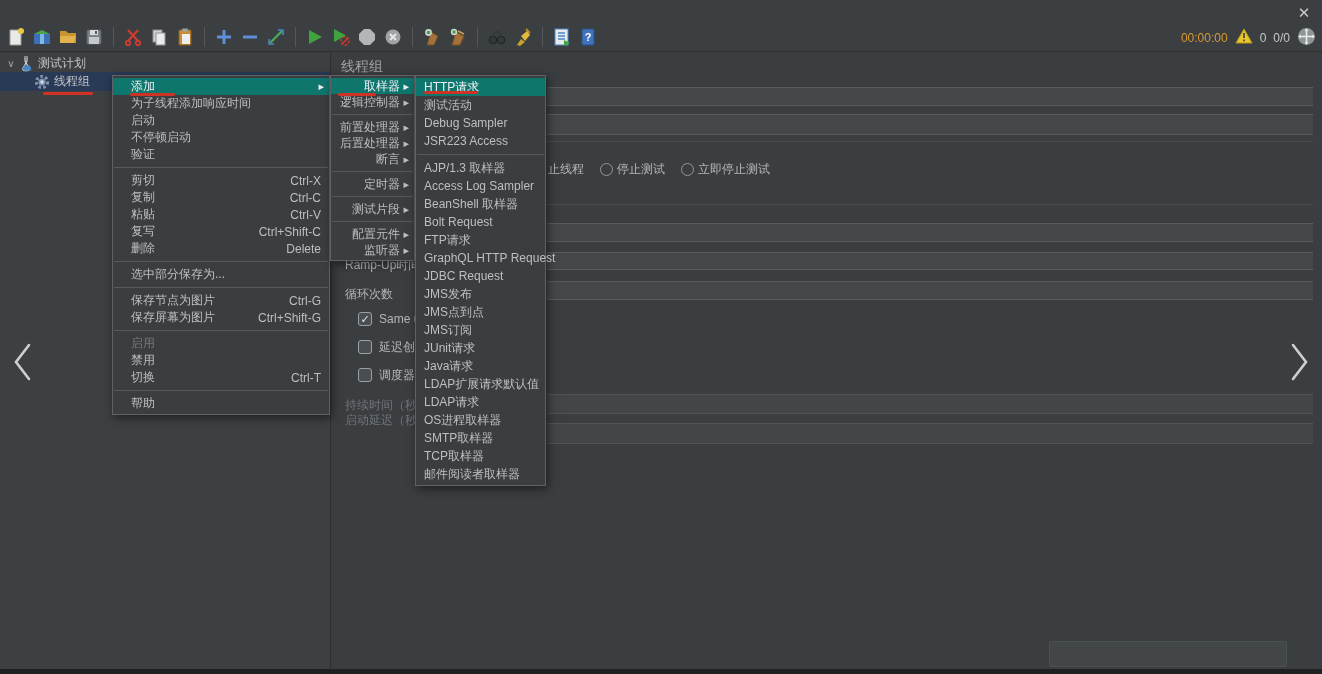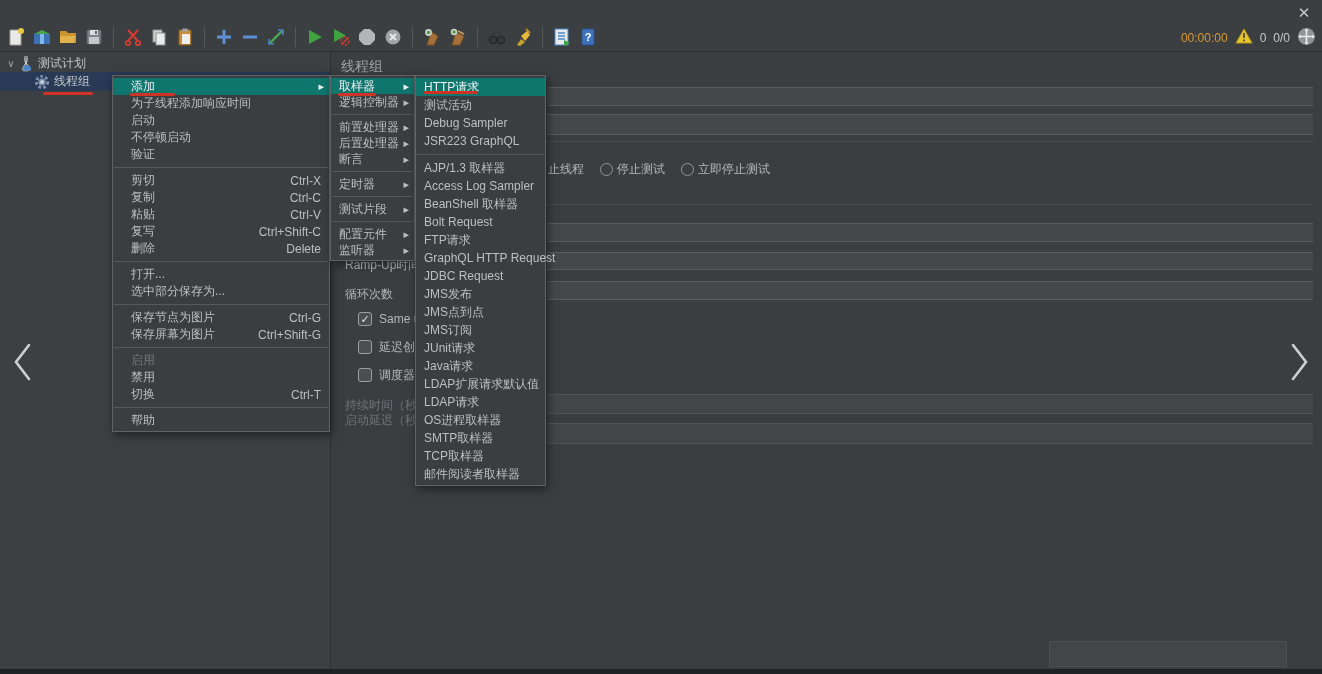--- a/index.html
+++ b/index.html
@@ -51,21 +51,21 @@
   .menu ul{list-style:none;margin:0;padding:0;}
   .menu li.item{display:flex;align-items:center;font-size:12px;color:#bdbfc1;position:relative;white-space:nowrap;}
   .menu li.hl{background:#0f766e;color:#eef1f4;}
   .menu li.dis{color:#75787a;}
   .menu li .sc{margin-left:auto;padding-left:18px;font-size:12px;}
   .menu li.sub::after{content:"▸";position:absolute;right:5px;font-size:11px;}
   .menu li.sep{height:1px;background:#56595b;margin:4px 1px;}
   #menu1{left:112px;top:75px;width:218px;}
   #menu1 li.item{height:17px;padding:0 8px 0 18px;}
   #menu2{left:330px;top:75px;width:85px;}
-  #menu2 li.item{height:16px;padding:0 14px 0 8px;}
+  #menu2 li.item{height:16px;padding:0 14px 0 8px;justify-content:flex-end;}
   #menu3{left:415px;top:75px;width:131px;}
   #menu3 li.item{height:18px;padding:0 8px 0 8px;}
   
   .redmark{position:absolute;height:3px;background:#cf3325;border-radius:2px;z-index:40;}
   .navchev{position:absolute;z-index:30;}
   .watermark{position:absolute;left:1049px;top:641px;width:236px;height:24px;z-index:5;
              background:rgba(140,144,148,.10);border:1px solid rgba(160,163,166,.10);border-radius:2px;}
   .footerstrip{position:absolute;left:0;top:669px;width:100%;height:5px;background:#1f2123;}
 </style>
 </head>
@@ -347,24 +347,20 @@
         <li class="item">
           <span>复写</span>
           <span class="sc">Ctrl+Shift-C</span>
         </li>
         <li class="item">
           <span>删除</span>
           <span class="sc">Delete</span>
         </li>
         <li class="sep"></li>
         <li class="item">
-          <span>打开...</span>
-          <span class="sc"></span>
-        </li>
-        <li class="item">
           <span>选中部分保存为...</span>
           <span class="sc"></span>
         </li>
         <li class="sep"></li>
         <li class="item">
           <span>保存节点为图片</span>
           <span class="sc">Ctrl-G</span>
         </li>
         <li class="item">
           <span>保存屏幕为图片</span>
@@ -432,21 +428,21 @@
         <li class="item hl">
           <span>HTTP请求</span>
         </li>
         <li class="item">
           <span>测试活动</span>
         </li>
         <li class="item">
           <span>Debug Sampler</span>
         </li>
         <li class="item">
-          <span>JSR223 GraphQL</span>
+          <span>JSR223 Access</span>
         </li>
         <li class="sep"></li>
         <li class="item">
           <span>AJP/1.3 取样器</span>
         </li>
         <li class="item">
           <span>Access Log Sampler</span>
         </li>
         <li class="item">
           <span>BeanShell 取样器</span>

